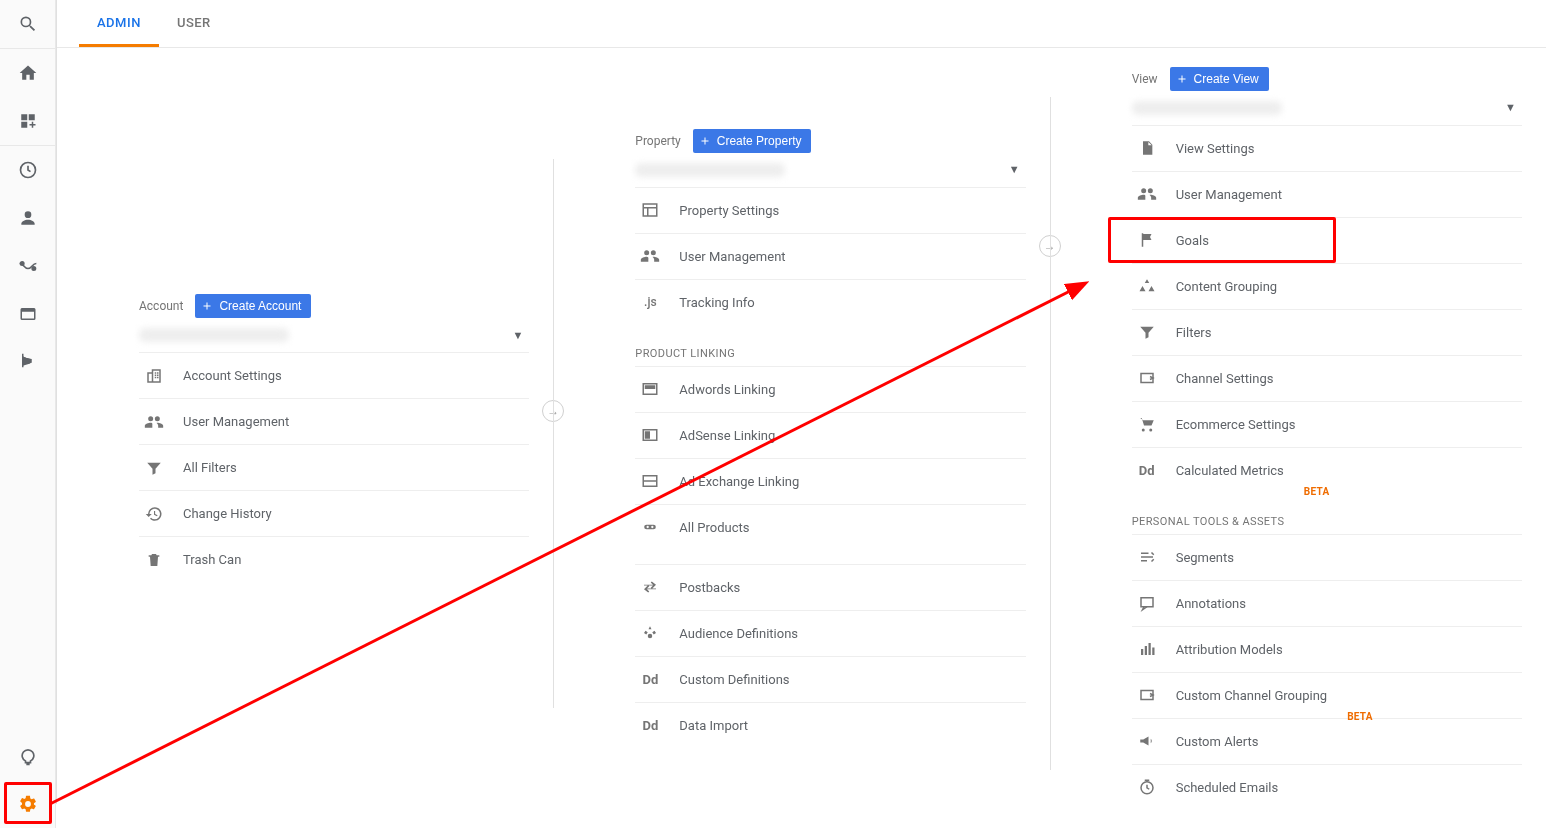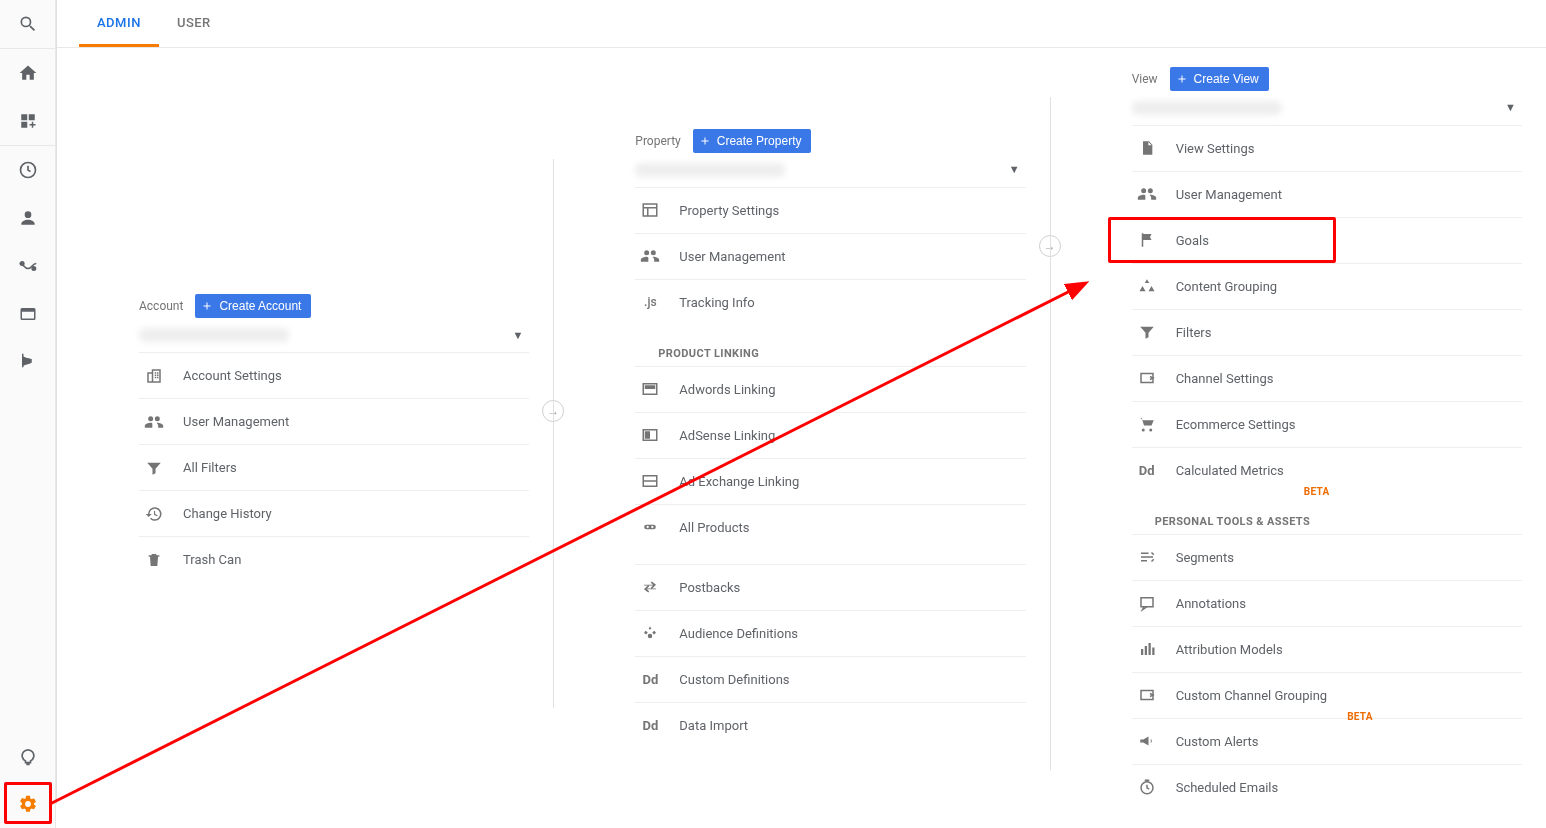--- a/index.html
+++ b/index.html
@@ -77,22 +77,22 @@
     height:46px; display:flex; align-items:center; gap:18px;
     border-top:1px solid #eeeeee; padding:9px 4px; cursor:pointer;
     color:#5f6368; font-size:13px;
   }
   .menu-item:first-child { border-top:1px solid #eeeeee; }
   .menu-item .mi-icon { width:22px; display:flex; justify-content:center; color:#757575; }
   .menu-item .beta {
     font-size:10px; color:#ef6c00; font-weight:700; letter-spacing:0.3px; margin-left:2px;margin-top:42px;
   }
   .section-label {
-    font-size:11px; font-weight:700; letter-spacing:0.4px; color:#757575;
-    padding:16px 0 6px 0; margin-top:6px;margin-left:23px;
+    font-size:11px; font-weight:400; letter-spacing:0.4px; color:#757575;
+    padding:16px 0 6px 0; margin-top:6px;
   }
 
   
   .goals-highlight {
     position:absolute; border:3px solid #ff0000; border-radius:2px; pointer-events:none;
   }
 
   
   .transfer-btn {
     position:absolute; width:22px; height:22px; border-radius:50%;

